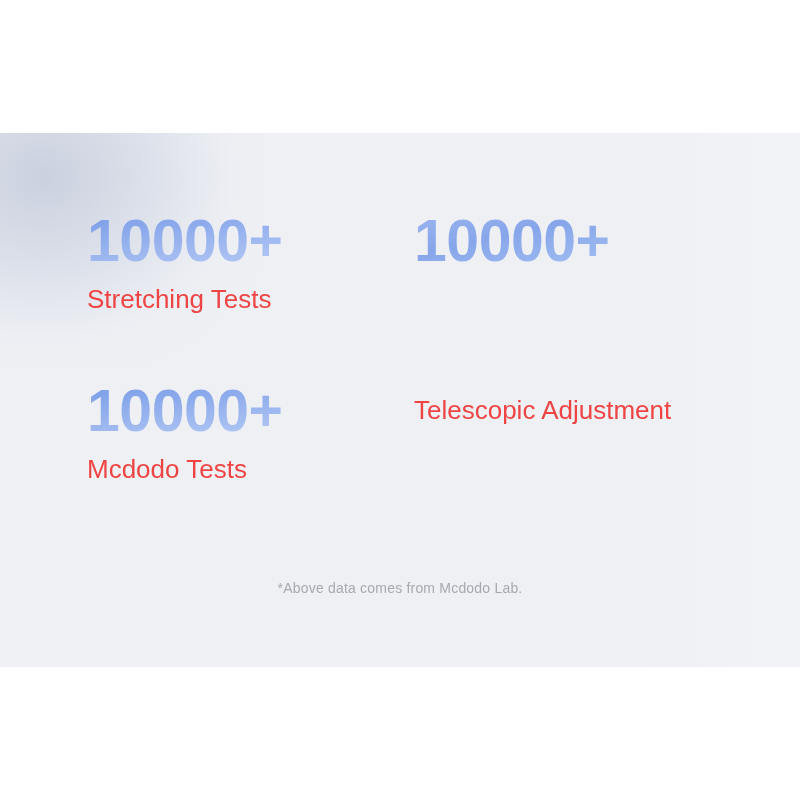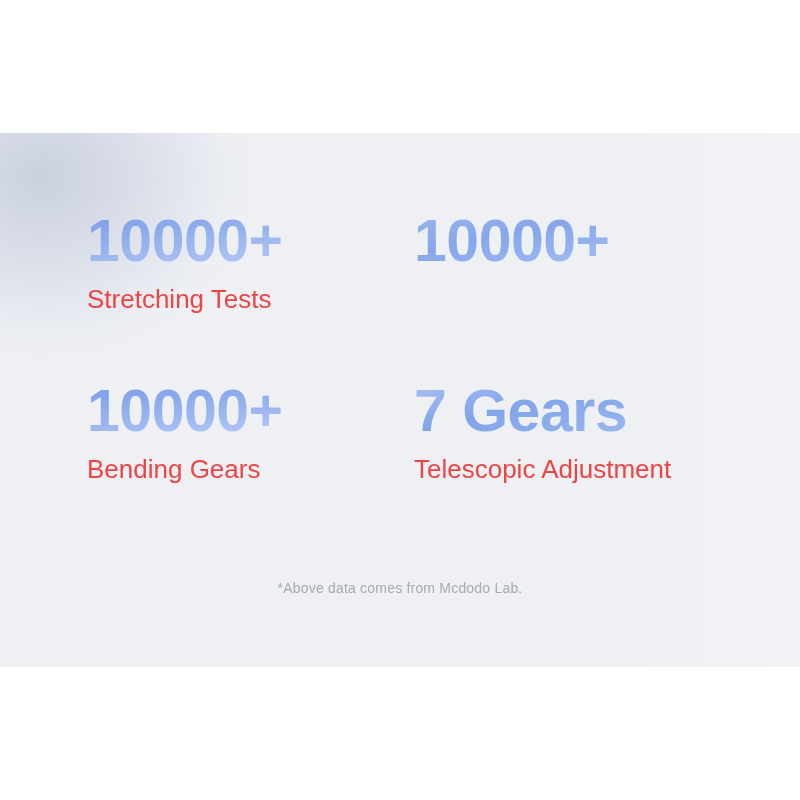--- a/index.html
+++ b/index.html
@@ -155,25 +155,24 @@
       <span class="stat-value">10000+</span>
       <span class="stat-label">Stretching Tests</span>
     </div>
 
     <div class="stat-cell grad-b">
       <span class="stat-value">10000+</span>
     </div>
 
     <div class="stat-cell grad-c">
       <span class="stat-value">10000+</span>
-      <span class="stat-label">Bending Gears</span>
+      <span class="stat-label">Mcdodo Tests</span>
     </div>
 
     <div class="stat-cell grad-d">
-      <span class="stat-value">7 Gears</span>
       <span class="stat-label">Telescopic Adjustment</span>
     </div>
 
   </div>
 
   <div class="footnote">*Above data comes from Mcdodo Lab.</div>
 
 </div>
 
 </body></html>

